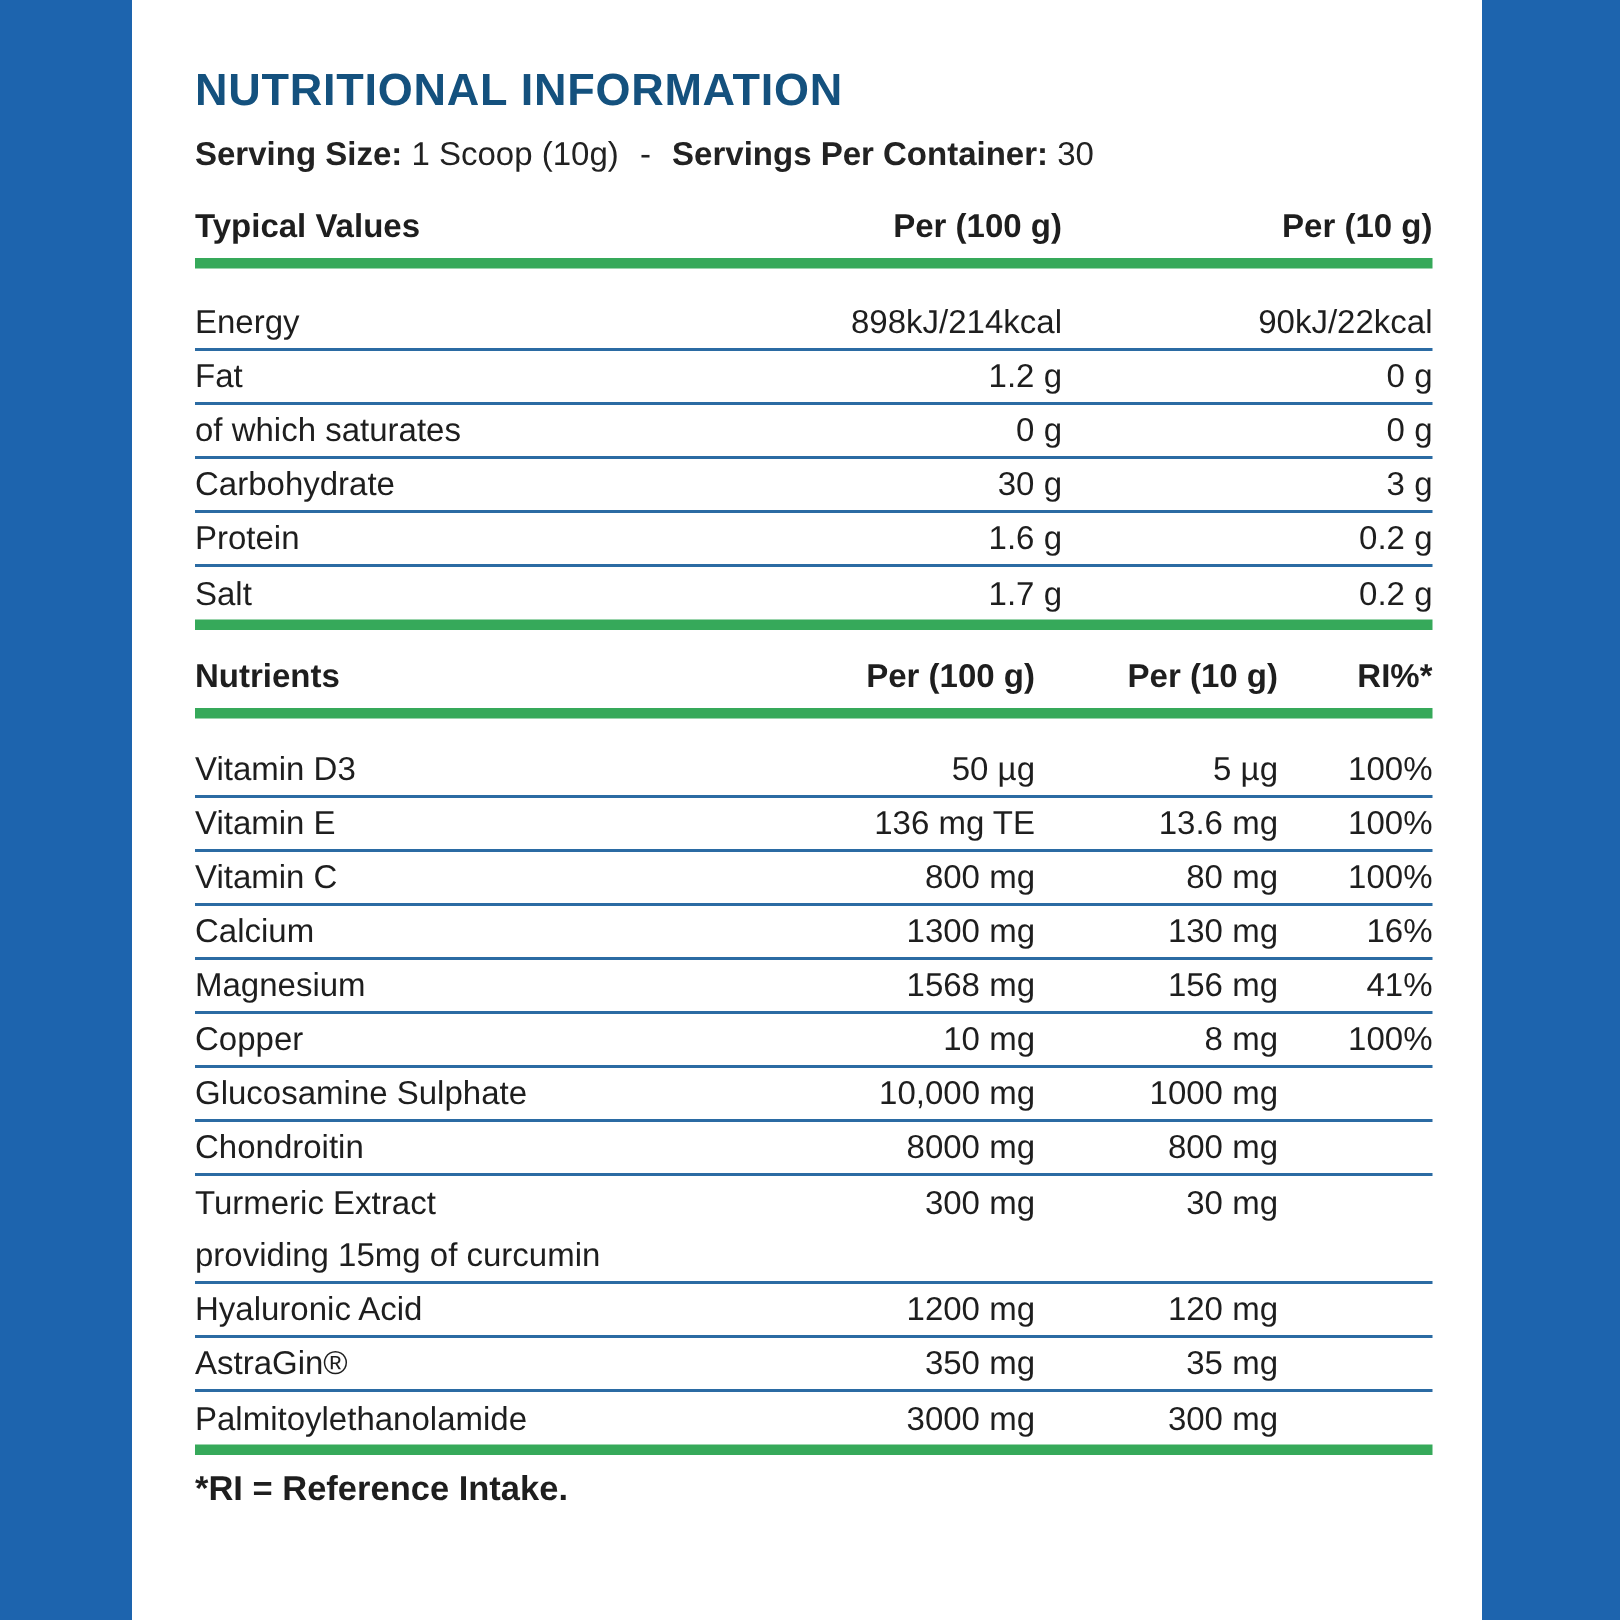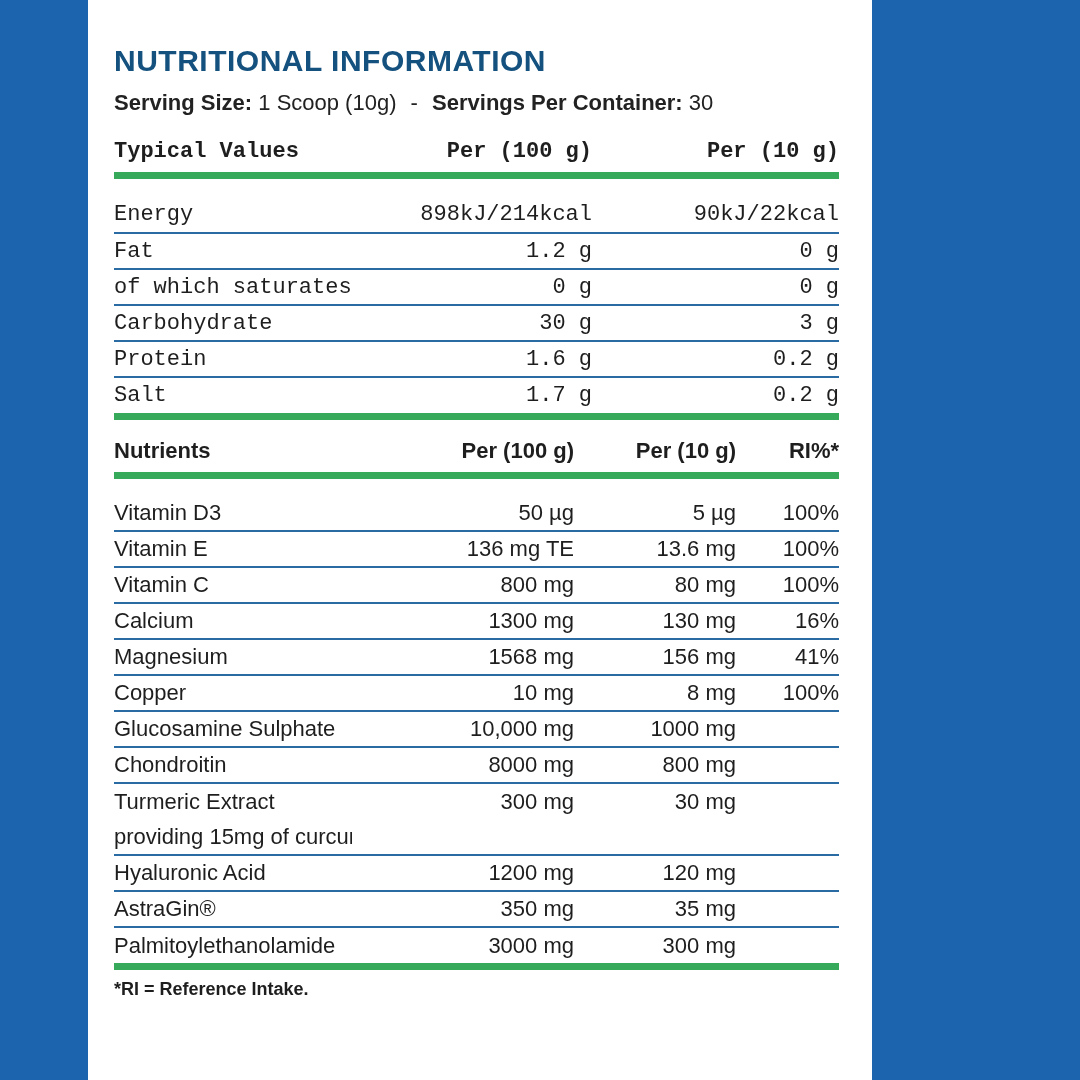--- a/index.html
+++ b/index.html
@@ -7,24 +7,24 @@
     width:1080px;height:1080px;
     background:#1d64ae;
     font-family:"Liberation Sans","DejaVu Sans",sans-serif;
     color:#1e1e1e;
     position:relative;
     overflow:hidden;
   }
   .panel{
     position:absolute;
     left:88px;top:0;
-    width:784px;height:1080px;
+    width:900px;height:1080px;
     background:#ffffff;
     box-sizing:border-box;
-    padding:44px 33px 0 26px;
+    padding:44px 33px 0 42px;
   }
   .title{
     color:#14517e;
     font-size:30px;
     font-weight:700;
     letter-spacing:0.5px;
     line-height:34px;
   }
   .serving{
     margin-top:10px;
@@ -33,21 +33,21 @@
     color:#222222;
     white-space:nowrap;
   }
   .serving .b{font-weight:700;margin-top:30px;}
   .serving .sep{padding:0 8px;}
   table.nt{
     width:100%;
     border-collapse:collapse;
     table-layout:fixed;
   }
-  .t1{margin-top:18px;font-family:Liberation Mono, monospace;}
+  .t1{margin-top:18px;}
   .t2{margin-top:16px;}
   .nt th,.nt td{
     padding:0;
     font-size:22px;
     font-weight:400;
     text-align:right;
     vertical-align:middle;
     height:36px;
     box-sizing:border-box;
     overflow:hidden;
@@ -65,21 +65,21 @@
   .nt tbody tr.nosep td{border-bottom:none;}
   .indent{padding-left:28px;}
   .greenbar{
     height:7px;
     background:#36a95a;
     margin-top:6px;
   }
   .greenbar.tight{margin-top:0;}
   .footnote{
     margin-top:9px;
-    font-size:18px;
+    font-size:23px;
     font-weight:700;
     color:#1e1e1e;
   }
 </style>
 </head>
 <body>
 
 <div class="panel">
 
   <div class="title">NUTRITIONAL INFORMATION</div>

